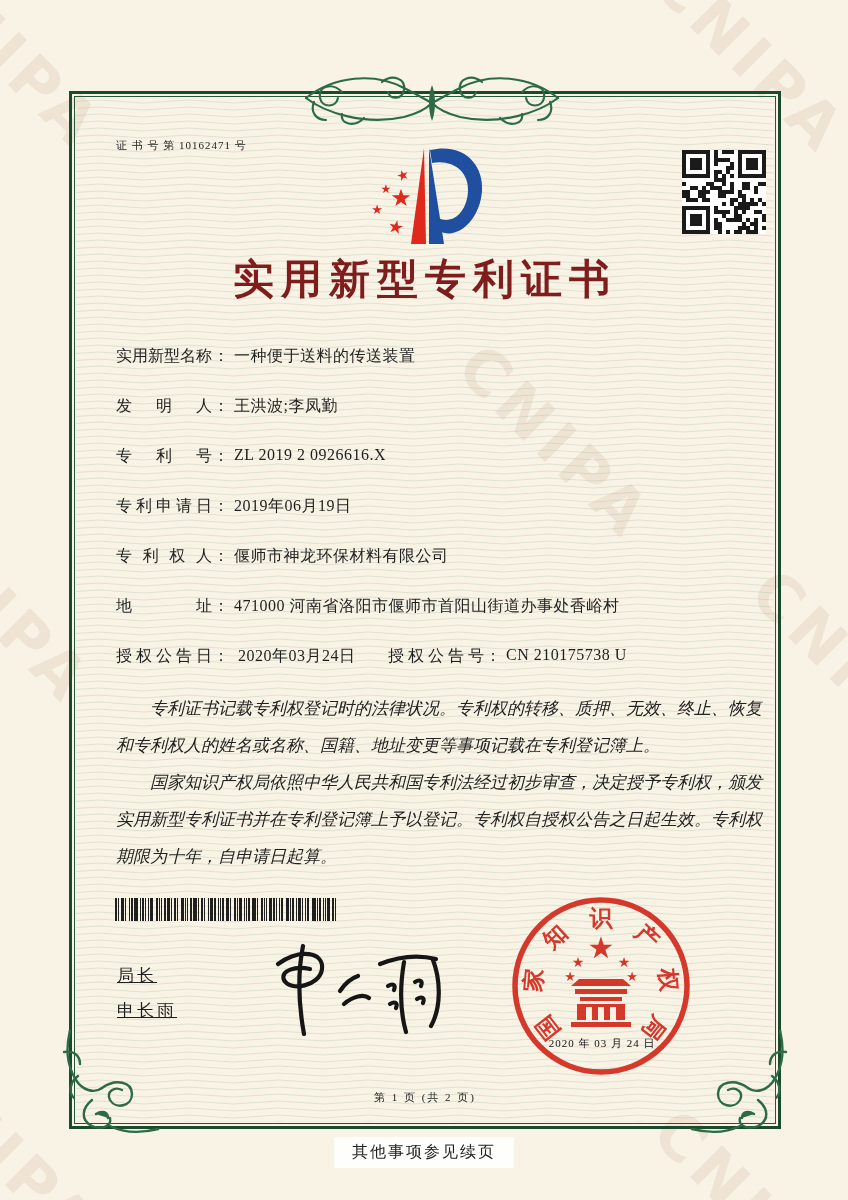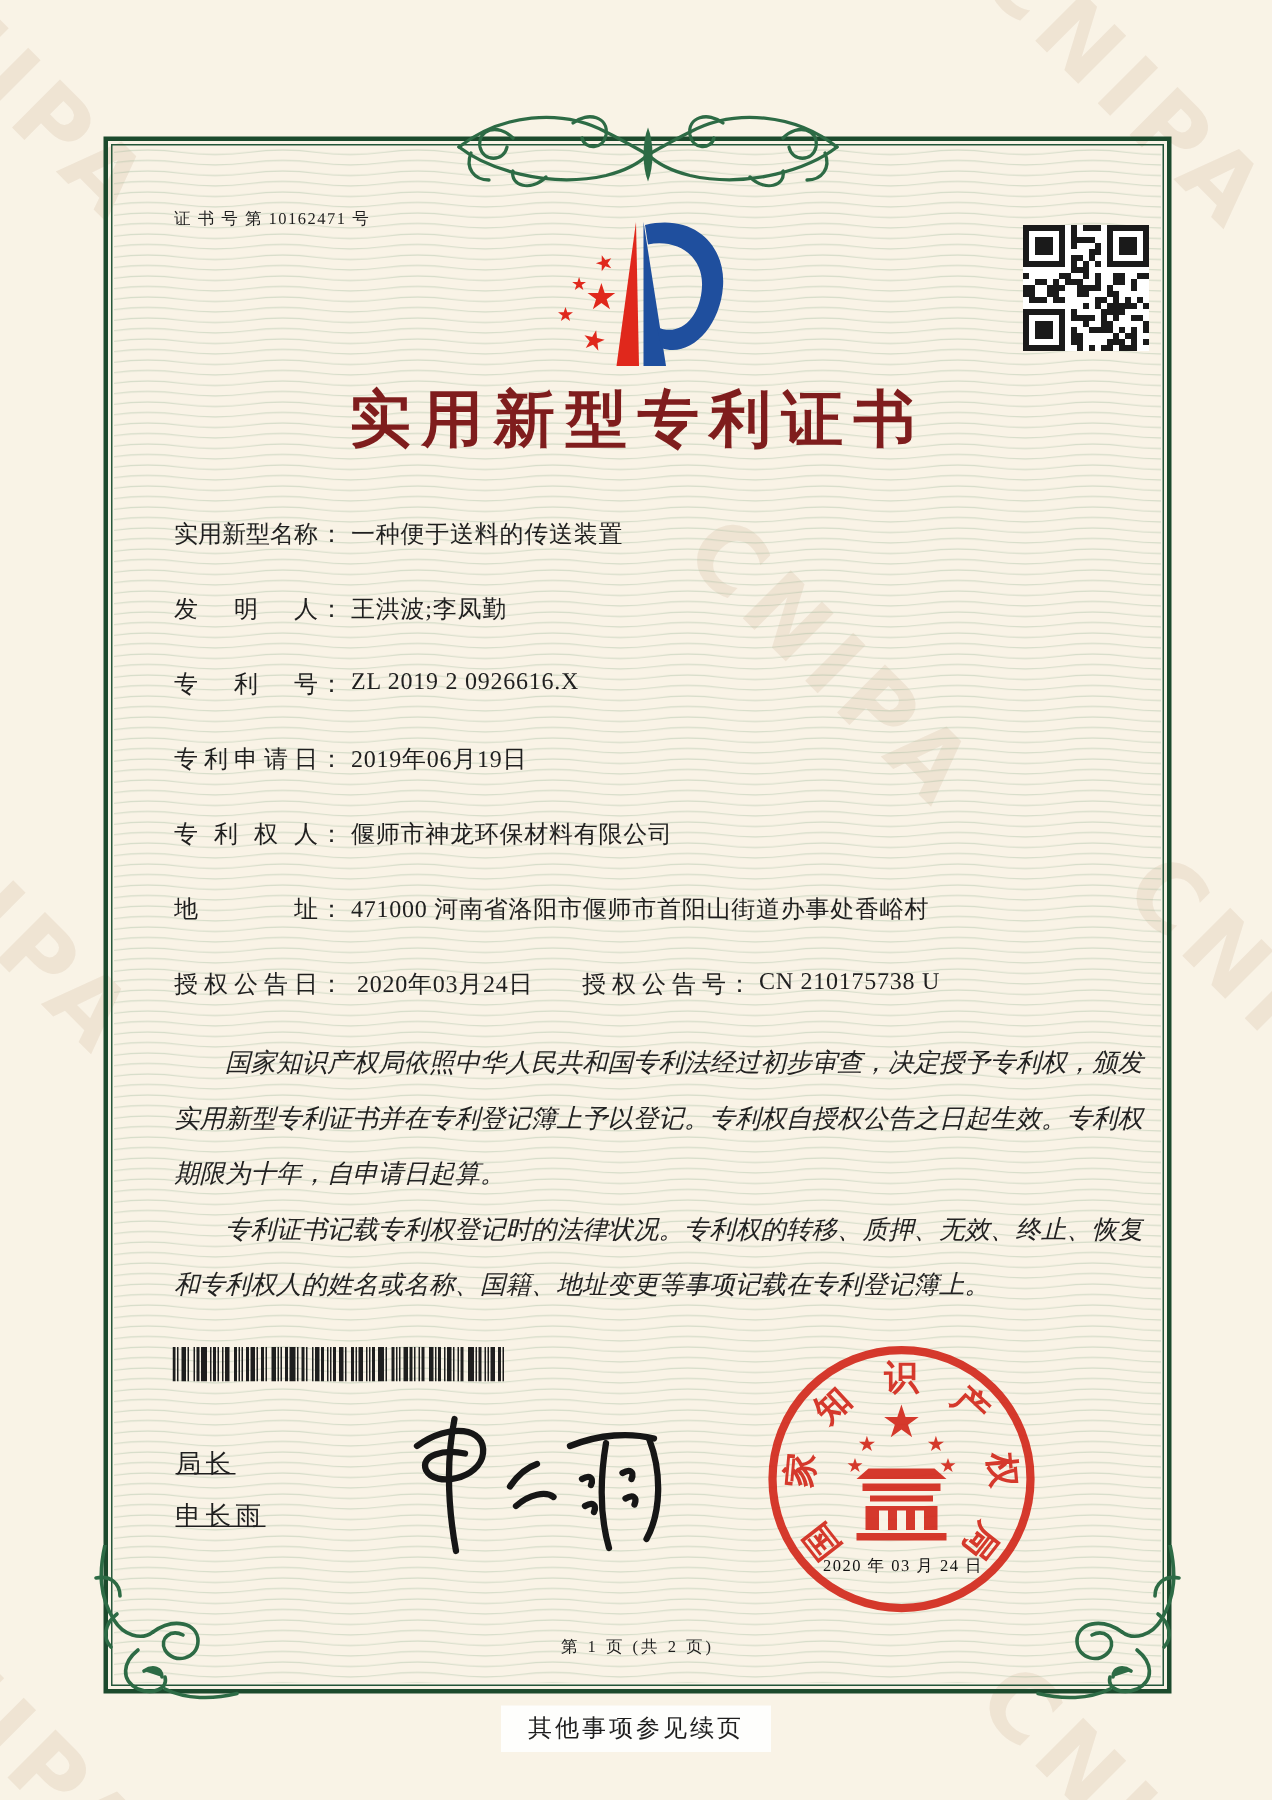--- a/index.html
+++ b/index.html
@@ -264,22 +264,22 @@
       <span class="flabel">授权公告日</span>
         <span class="fcolon">：</span>
         <span class="fvalue-fixed">2020年03月24日</span>
       <span class="flabel">授权公告号</span>
         <span class="fcolon">：</span>
         <span class="fvalue">CN 210175738 U</span>
     </div>
   </div>
 
   <div class="paras">
+    <p>专利证书记载专利权登记时的法律状况。专利权的转移、质押、无效、终止、恢复和专利权人的姓名或名称、国籍、地址变更等事项记载在专利登记簿上。</p>
     <p>国家知识产权局依照中华人民共和国专利法经过初步审查，决定授予专利权，颁发实用新型专利证书并在专利登记簿上予以登记。专利权自授权公告之日起生效。专利权期限为十年，自申请日起算。</p>
-    <p>专利证书记载专利权登记时的法律状况。专利权的转移、质押、无效、终止、恢复和专利权人的姓名或名称、国籍、地址变更等事项记载在专利登记簿上。</p>
   </div>
 
   <svg class="barcode" id="barcode" width="226" height="23" viewBox="0 0 226 23">
     <g id="bc-bars" fill="#1e1e1e">
         <rect x="0" y="0" width="2" height="23"></rect>
         <rect x="3" y="0" width="1" height="23"></rect>
         <rect x="6" y="0" width="3" height="23"></rect>
         <rect x="10" y="0" width="1" height="23"></rect>
         <rect x="14" y="0" width="1" height="23"></rect>
         <rect x="16" y="0" width="2" height="23"></rect>

